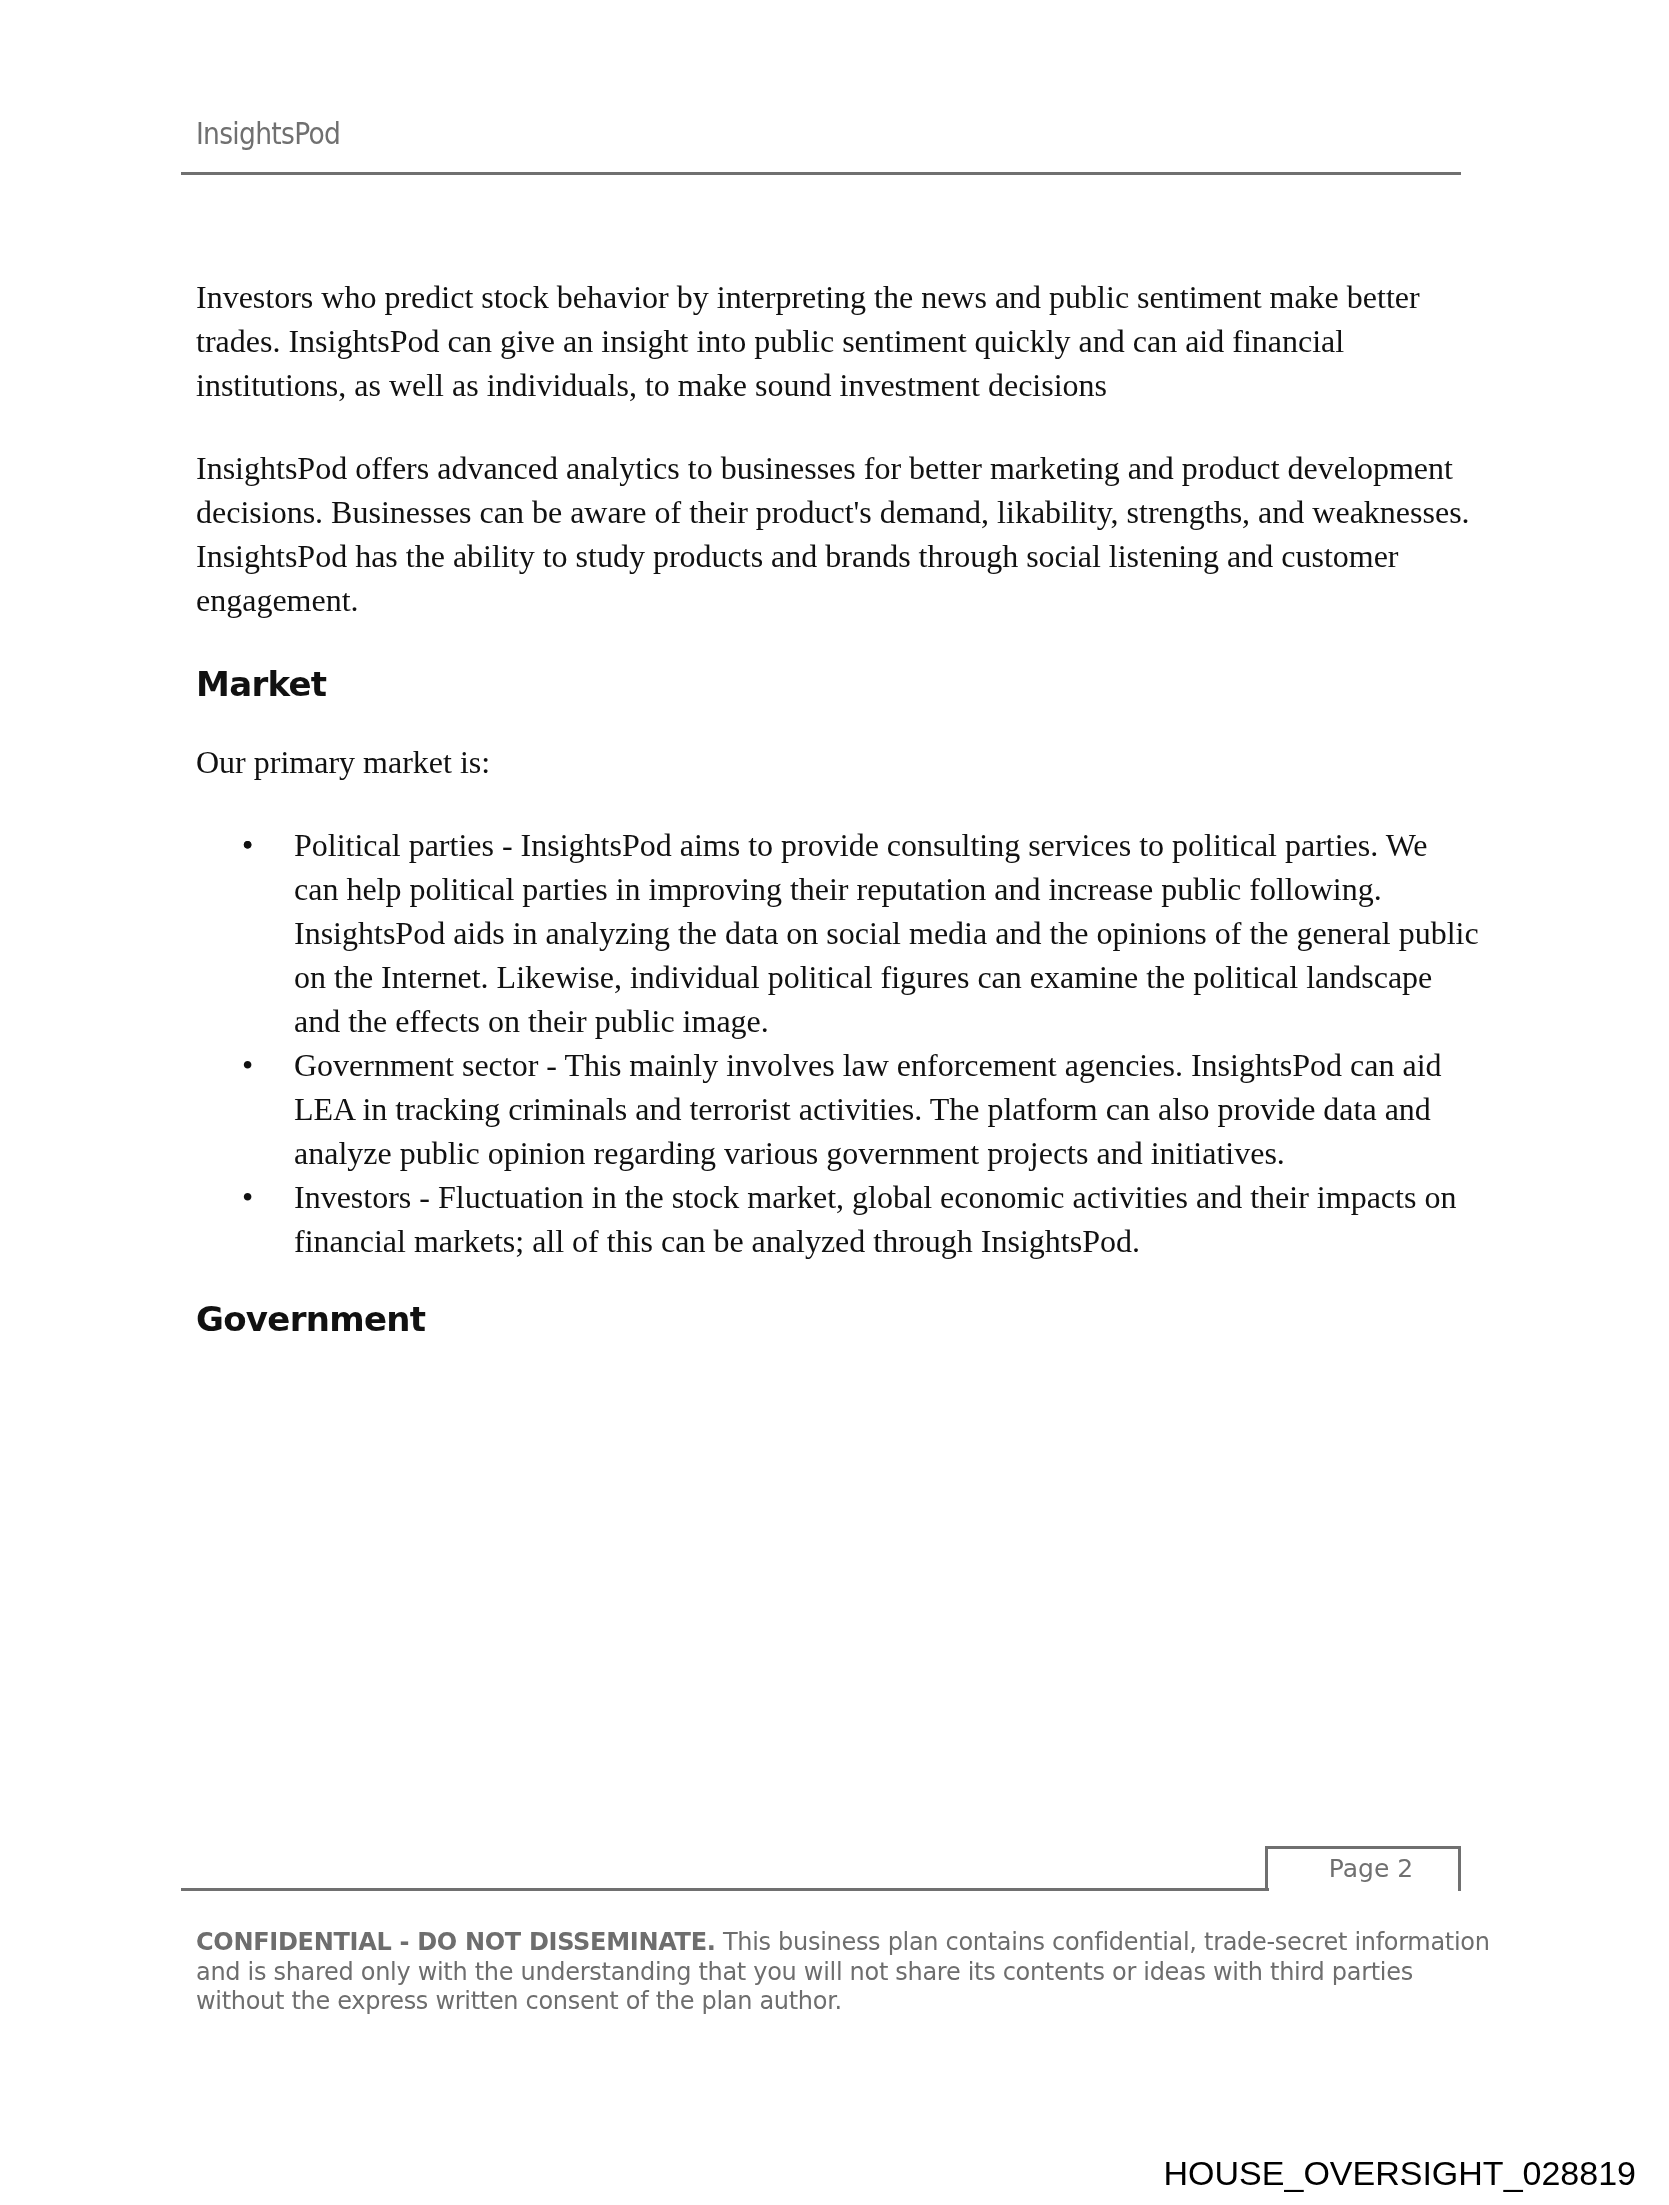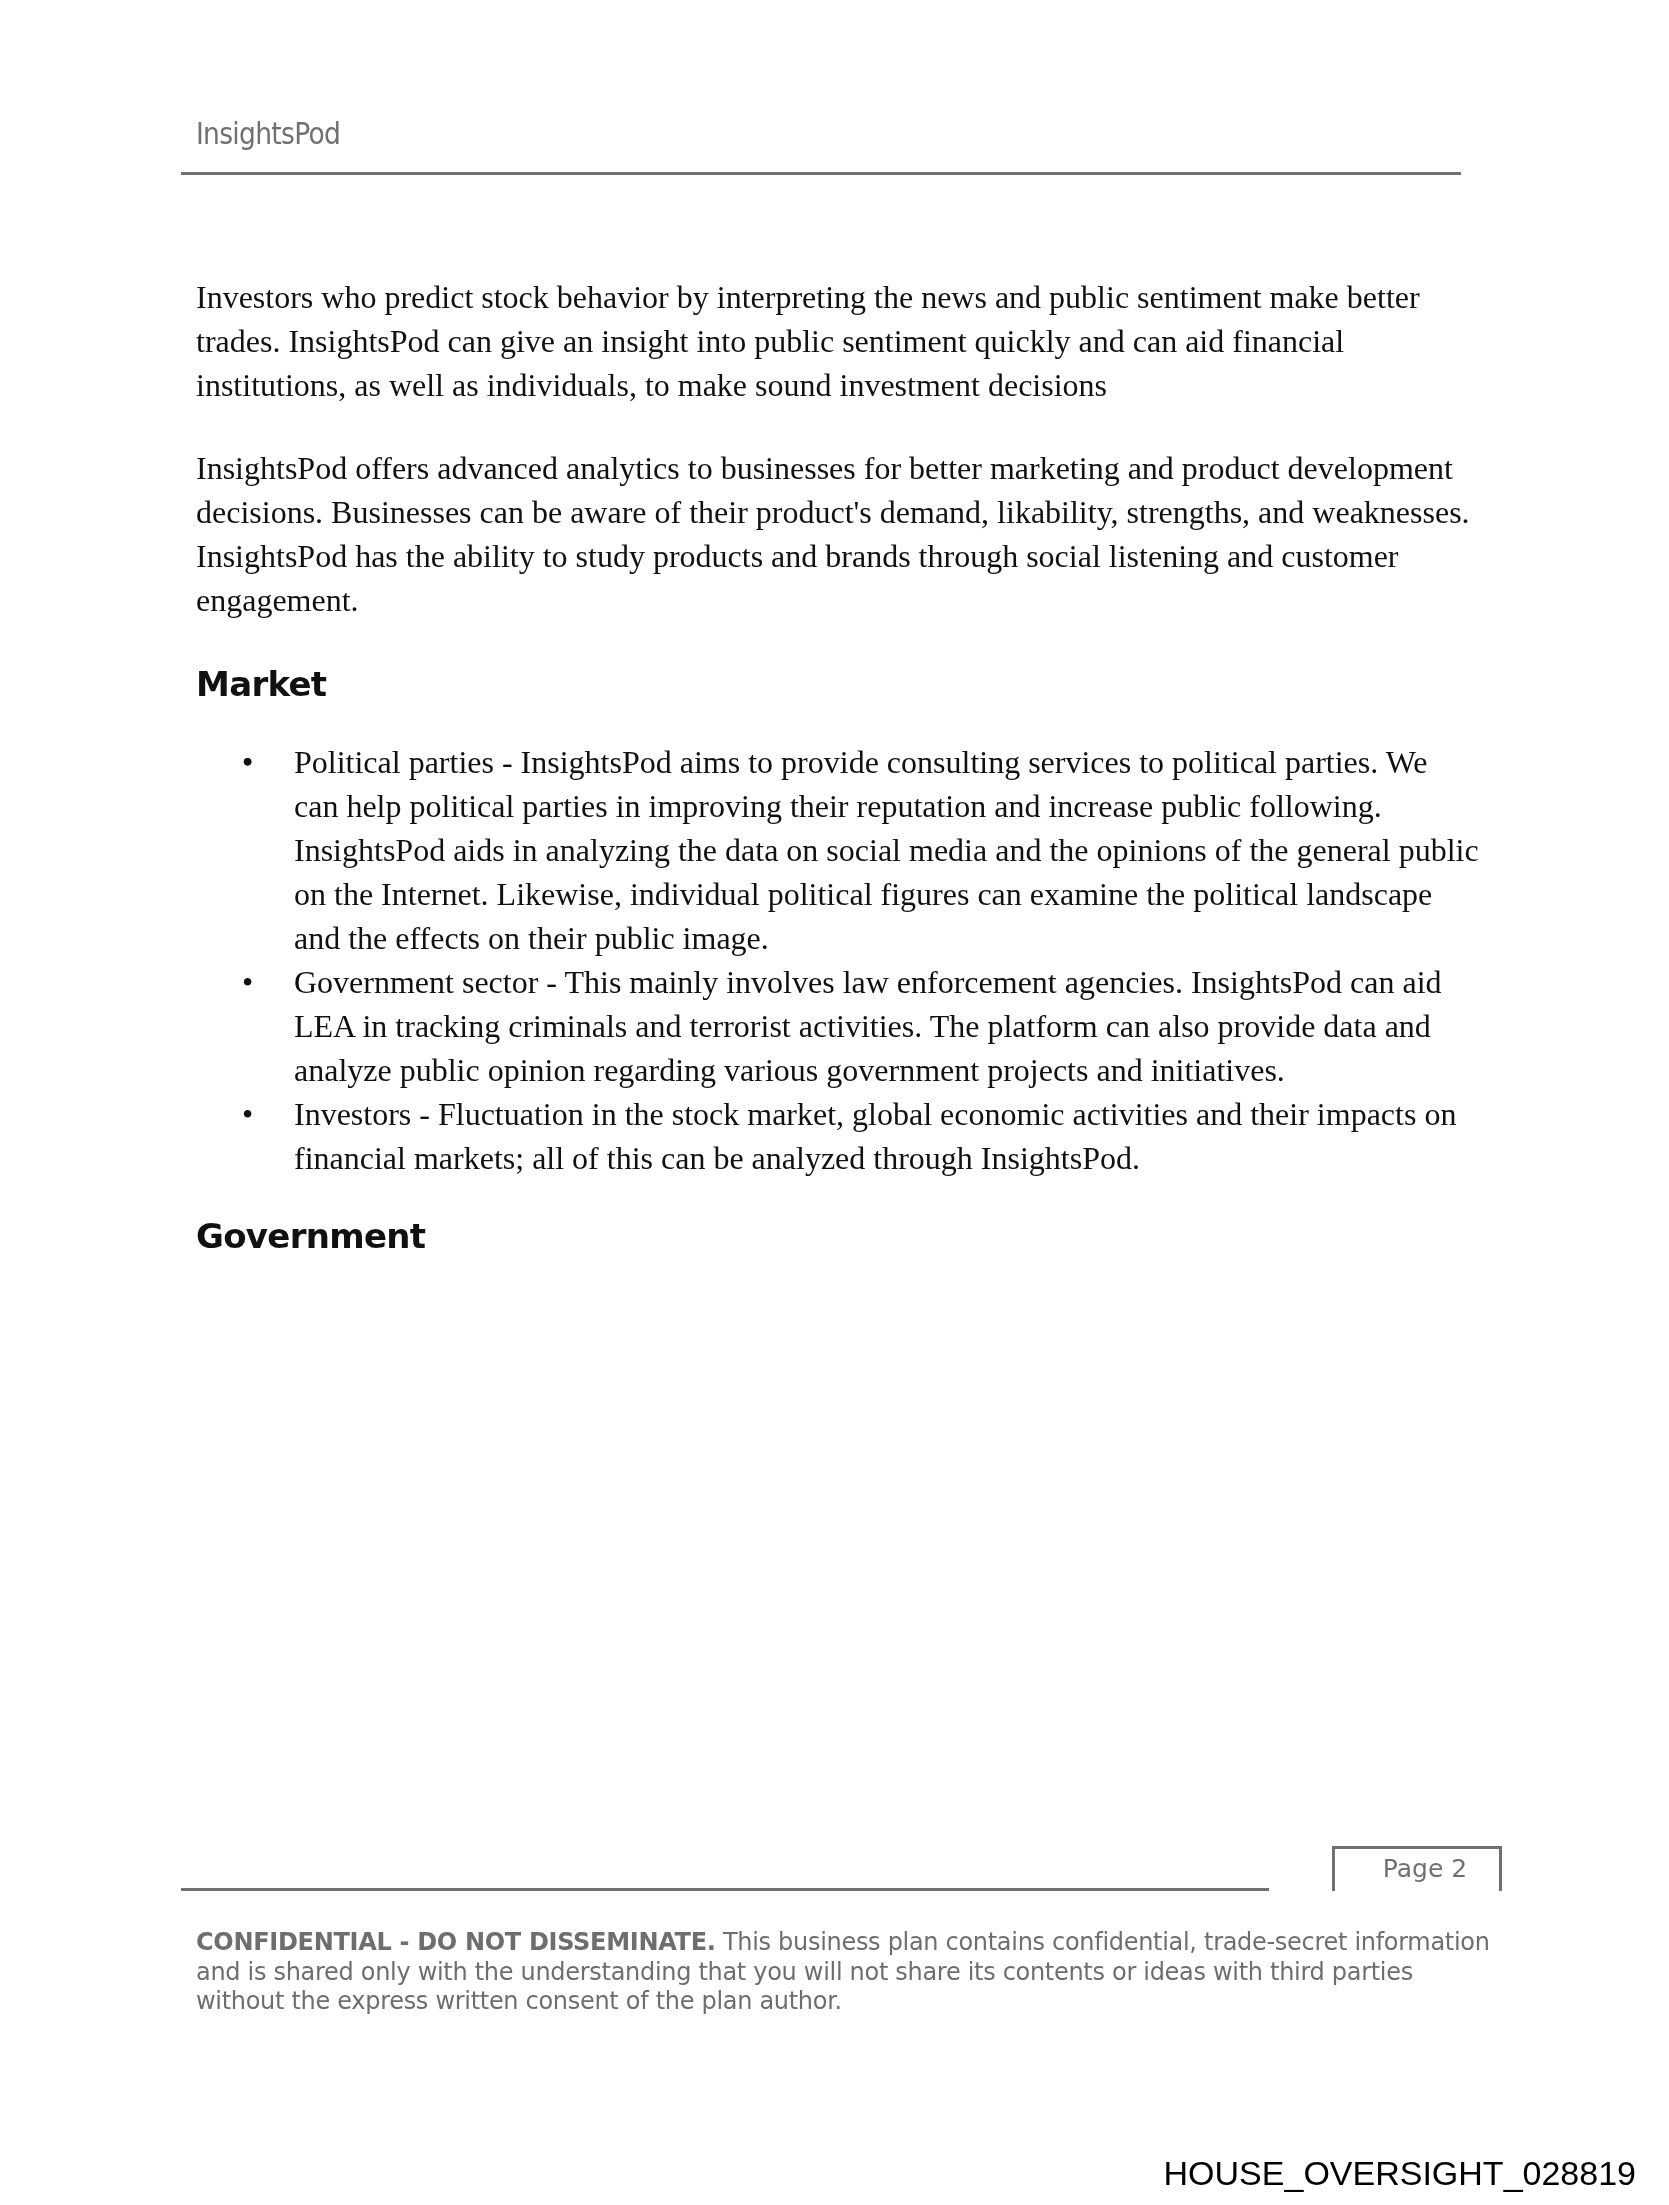--- a/index.html
+++ b/index.html
@@ -70,23 +70,23 @@
     .footer-rule {
       position: absolute;
       left: 181px;
       top: 1888px;
       width: 1088px;
       height: 3.3px;
       background: #707070;
     }
     .page-tab {
       position: absolute;
-      left: 1332px;
+      left: 1265px;
       top: 1846px;
-      width: 170px;
+      width: 196px;
       height: 45px;
       border-top: 3.3px solid #707070;
       border-left: 3.3px solid #707070;
       border-right: 3.3px solid #707070;
       box-sizing: border-box;
       text-align: center;
       padding-left: 16px;
     }
     .page-tab span {
       display: inline-block;
@@ -122,20 +122,21 @@
 <body>
 
 <div class="page-header-title">InsightsPod</div>
 <div class="header-rule"></div>
 
 <div class="content">
   <p>Investors who predict stock behavior by interpreting the news and public sentiment make better trades. InsightsPod can give an insight into public sentiment quickly and can aid financial institutions, as well as individuals, to make sound investment decisions</p>
   <p>InsightsPod offers advanced analytics to businesses for better marketing and product development decisions. Businesses can be aware of their product's demand, likability, strengths, and weaknesses. InsightsPod has the ability to study products and brands through social listening and customer engagement.</p>
 
   <h2>Market</h2>
+  <p>Our primary market is:</p>
   <ul>
     <li>
       <span class="bullet">•</span>
     </li>
     <li>
       <span class="bullet">•</span>
       <span>Political parties - InsightsPod aims to provide consulting services to political parties. We can help political parties in improving their reputation and increase public following. InsightsPod aids in analyzing the data on social media and the opinions of the general public on the Internet. Likewise, individual political figures can examine the political landscape and the effects on their public image.</span>
     </li>
     <li>
       <span class="bullet">•</span>

